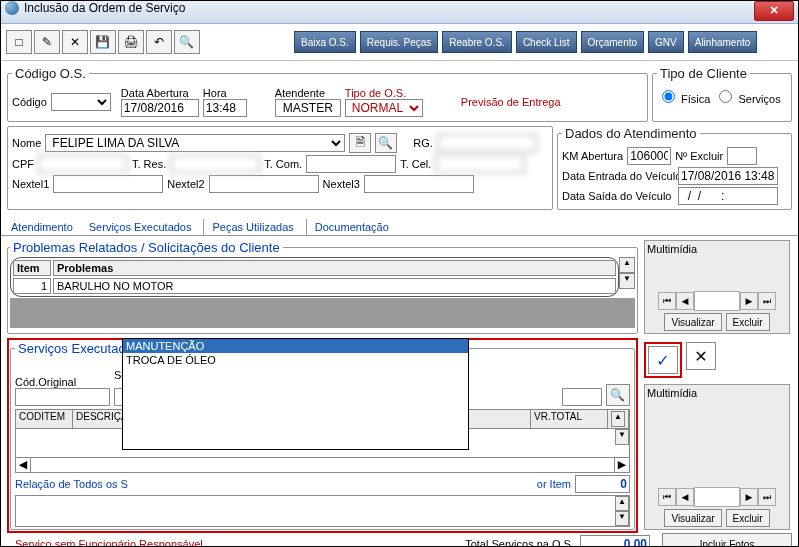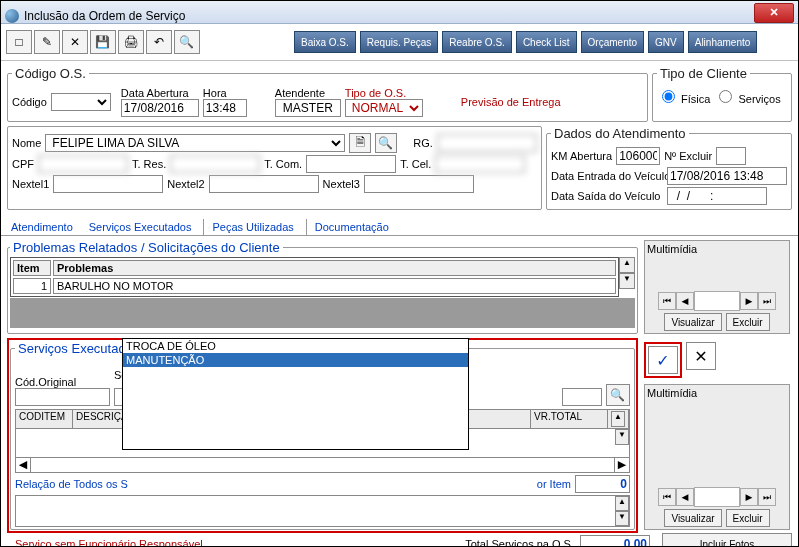--- a/index.html
+++ b/index.html
@@ -12,21 +12,21 @@
     height: 547px;
     border: 1px solid #000;
     box-sizing: border-box;
     position: relative;
     overflow: hidden;
   }
   .title-bar {
     height: 22px;
     background: linear-gradient(#e8f0f8, #d0dcef);
     display: flex;
-    align-items: flex-end;
+    align-items: flex-start;
     padding: 0 4px;
     border-bottom: 1px solid #9cb0c9;
     font-size: 12px;
     justify-content: space-between;
   }
   .title-bar-left {
     display: flex;
     align-items: center;
     gap: 5px;
   }
@@ -350,21 +350,21 @@
   <fieldset style="width:225px;">
     <legend>Dados do Atendimento</legend>
     <div class="row">
       <label>KM Abertura</label>
       <input class="txt" style="width: 44px;" value="106000">
       <label>Nº Excluir</label>
       <input class="txt" style="width: 30px;">
     </div>
     <div class="row">
       <label style="width:112px;">Data Entrada do Veículo</label>
-      <input class="txt" style="width: 120px;" value="17/08/2016 13:48">
+      <input class="txt" style="width: 100px;" value="17/08/2016 13:48">
     </div>
     <div class="row">
       <label style="width:112px;">Data Saída do Veículo</label>
       <input class="txt" style="width: 100px;" value="  /  /      :">
     </div>
   </fieldset>
 </div>
 </div>
 
 <div class="tabs">
@@ -373,21 +373,21 @@
   <div class="tab" style="border-left:1px solid #999;padding-left:8px;">Peças Utilizadas</div>
   <div class="tab" style="border-left:1px solid #999;padding-left:8px;">Documentação</div>
 </div>
 
 <div class="content">
   <div style="display:flex; gap:4px;">
 
     <fieldset style="flex:1;padding:2px;">
       <legend class="blue-text">Problemas Relatados / Solicitações do Cliente</legend>
       <div style="display:flex;">
-        <table class="problems-table" style="flex:1;">
+        <table class="problems-table" style="flex:1;border-radius:11px;">
           <tbody>
               <tr>
             <th style="width:30px;">Item</th>
             <th>Problemas</th>
           </tr>
           <tr>
             <td style="text-align:right;">1</td>
             <td>BARULHO NO MOTOR</td>
           </tr>
         </tbody>
@@ -517,15 +517,15 @@
     <div style="flex:1;"></div>
     <div class="total-line">
       <span>Total Serviços na O.S.</span>
       <input class="txt blue-text" style="width: 70px; text-align: right; font-weight: bold;" readonly="" value="0,00">
     </div>
     <button class="sm-btn" style="width:130px;height:22px;">Incluir Fotos</button>
   </div>
 </div>
 
 <div class="dropdown-panel">
+  <div class="dropdown-item sel">MANUTENÇÃO</div>
   <div class="dropdown-item">TROCA DE ÓLEO</div>
-  <div class="dropdown-item sel">MANUTENÇÃO</div>
 </div>
 
 </body></html>

